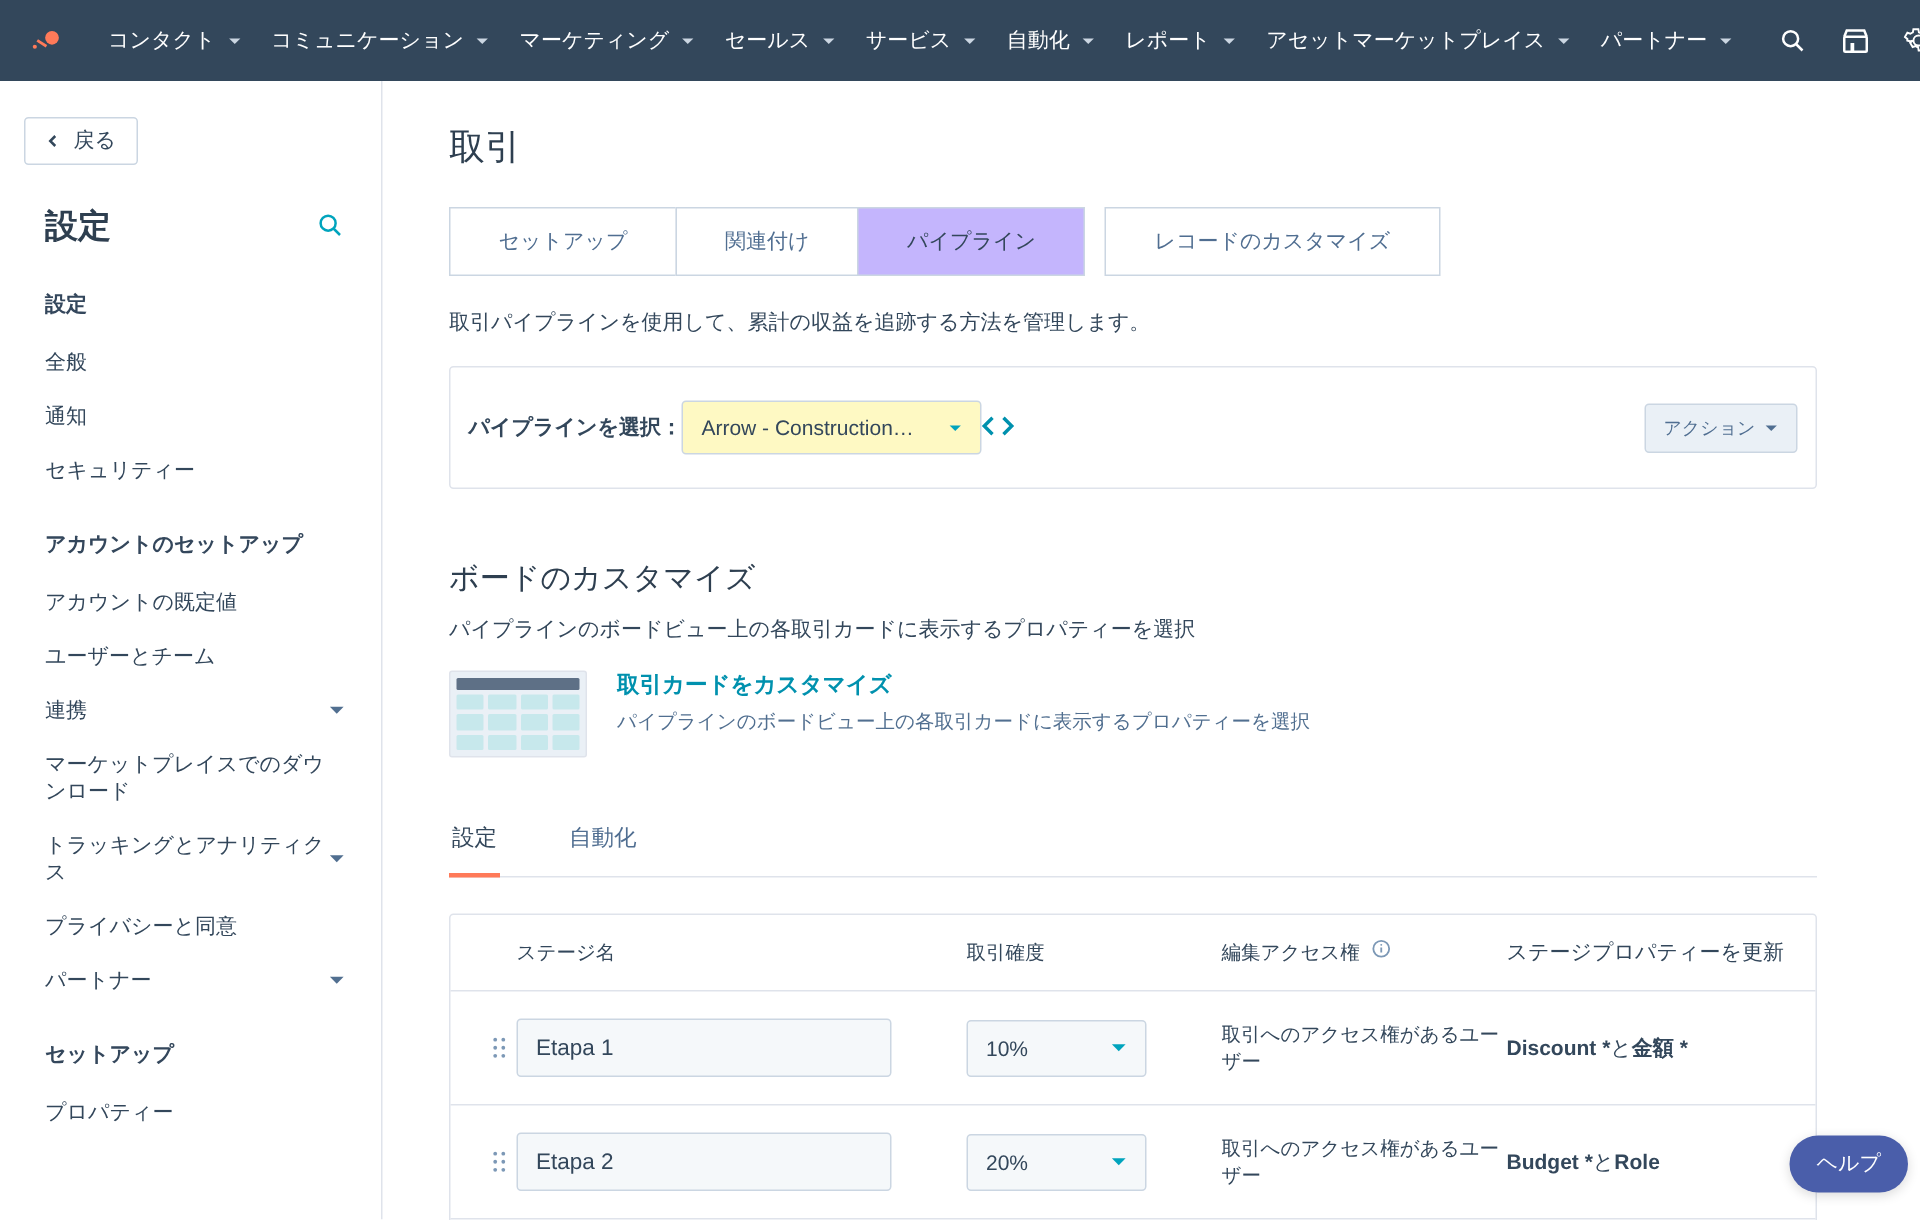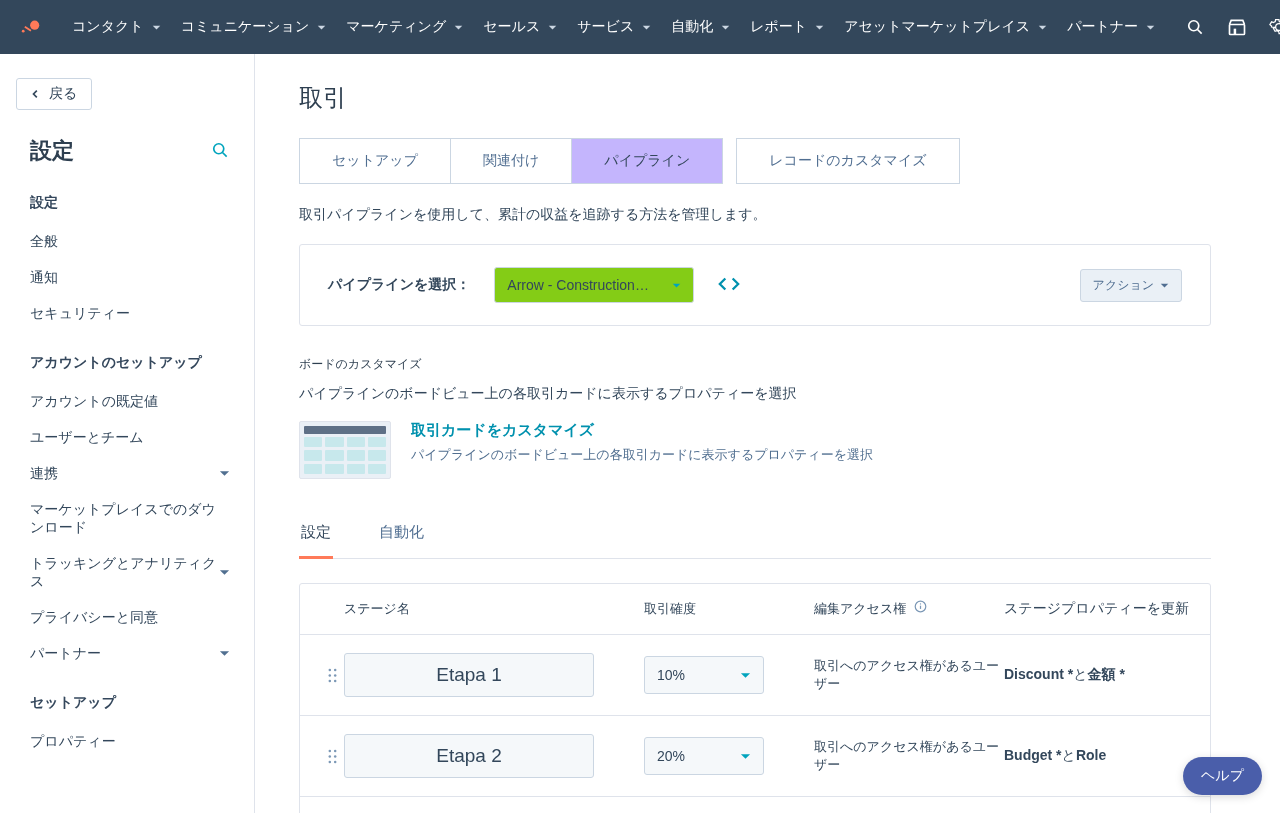--- a/index.html
+++ b/index.html
@@ -44,53 +44,53 @@
   .main-inner{padding:28px 44px 60px 44px;max-width:1000px;}
   h1.page-title{font-size:24px;font-weight:400;margin:0 0 24px 0;color:#2e3f50;}
   .tabs-row{display:flex;margin-bottom:22px;}
   .tab-box{border:1px solid var(--border);padding:13px 32px;font-size:14px;color:#506e91;background:#fff;cursor:pointer;margin-left:-1px;}
   .tab-box:first-child{margin-left:0;}
   .tab-box.active{color:var(--text);background:#c4b5fd;}
   .tab-box:not(.active){border-bottom:1px solid var(--border);}
   .tab-box.active{border-bottom:1px solid var(--border);} 
   .gap-tab{width:14px;}
   .desc{color:#33475b;margin-bottom:20px;}
-  .panel{border:1px solid var(--border-light);border-radius:3px;padding:22px 28px;display:flex;align-items:center;gap:24px;margin-bottom:30px;}
+  .panel{border:1px solid var(--border-light);border-radius:3px;padding:22px 12px;display:flex;align-items:center;margin-bottom:46px;}
   .panel-label{font-weight:700;color:#33475b;}
-  .select{display:flex;align-items:center;justify-content:space-between;border:1px solid var(--border);border-radius:3px;background:#84cc16;padding:9px 12px;min-width:200px;cursor:pointer;color:#33475b;}
+  .select{display:flex;align-items:center;justify-content:space-between;border:1px solid var(--border);border-radius:3px;background:#fef9c3;padding:9px 12px;min-width:200px;cursor:pointer;color:#33475b;}
   .code-icon{color:var(--link);}
   .panel-spacer{flex:1;}
   .action-btn{display:flex;align-items:center;gap:6px;border:1px solid var(--border);background:#eaf0f6;border-radius:3px;padding:7px 12px;color:#506e91;cursor:pointer;font-size:12px;}
-  h2.sec-title{font-size:12px;font-weight:400;margin:4px 0 12px 0;color:#2e3f50;}
+  h2.sec-title{font-size:20px;font-weight:400;margin:4px 0 12px 0;color:#2e3f50;}
   .sec-desc{color:#33475b;margin-bottom:18px;}
   .custom-row{display:flex;gap:20px;align-items:flex-start;margin-bottom:34px;}
   .thumb{width:92px;height:58px;background:#eaf0f6;border:1px solid #dfe3eb;border-radius:2px;display:flex;flex-direction:column;padding:4px;gap:3px;}
   .thumb-head{height:8px;background:#5e7086;border-radius:1px;}
   .thumb-grid{flex:1;display:grid;grid-template-columns:repeat(4,1fr);grid-template-rows:repeat(3,1fr);gap:3px;}
   .thumb-cell{background:#c7e8ec;border-radius:1px;}
   .custom-link{color:var(--link);font-weight:600;font-size:15px;cursor:pointer;}
   .custom-sub{color:var(--text-light);font-size:13px;margin-top:6px;}
   .subtabs{display:flex;gap:44px;border-bottom:1px solid var(--border-light);margin-bottom:0;}
   .subtab{padding:10px 2px 14px 2px;color:#506e91;cursor:pointer;font-size:15px;}
   .subtab.active{color:#33475b;font-weight:500;border-bottom:3px solid var(--lorax);margin-bottom:-1px;}
   
   .tbl{border:1px solid var(--border-light);border-radius:3px;margin-top:24px;}
   .tbl-head{display:flex;align-items:center;padding:16px 20px;border-bottom:1px solid var(--border-light);color:var(--text);font-size:13px;}
   .tbl-row{display:flex;align-items:center;padding:18px 20px;border-bottom:1px solid var(--border-light);}
   .col-drag{width:24px;flex:0 0 24px;display:flex;align-items:center;justify-content:center;color:#7c98b6;cursor:grab;}
   .col-name{flex:0 0 300px;}
   .col-prob{flex:0 0 170px;}
   .col-access{flex:0 0 190px;font-size:13px;}
   .col-update{flex:1;font-size:14px;}
-  .input{border:1px solid var(--border);border-radius:3px;background:#f5f8fa;padding:10px 12px;width:250px;color:#33475b;font-size:19px;text-align:center;}
+  .input{border:1px solid var(--border);border-radius:3px;background:#f5f8fa;padding:10px 12px;width:250px;color:#33475b;font-size:15px;}
   .prob-select{border:1px solid var(--border);border-radius:3px;background:#f5f8fa;padding:10px 12px;width:120px;display:flex;align-items:center;justify-content:space-between;cursor:pointer;color:#33475b;}
   .info{color:#7c98b6;margin-left:4px;}
   .bold{font-weight:700;}
   
-  .help-pill{position:absolute;right:18px;bottom:18px;background:#4a5eaa;color:#fff;border-radius:20px;padding:10px 18px;font-size:14px;cursor:pointer;box-shadow:0 2px 8px rgba(0,0,0,.15);}
+  .help-pill{position:absolute;right:8px;bottom:18px;background:#4a5eaa;color:#fff;border-radius:20px;padding:10px 18px;font-size:14px;cursor:pointer;box-shadow:0 2px 8px rgba(0,0,0,.15);}
   a{color:var(--link);text-decoration:none;}
 </style>
 </head>
 <body>
 
 <div class="topnav">
   <span class="hub-logo">
     <svg viewBox="0 0 24 24" width="22" height="22" fill="#ff7a59">
         <circle cx="16" cy="10" r="5"></circle>
         <rect x="2" y="15" width="3" height="3" rx="1.5"></rect>

